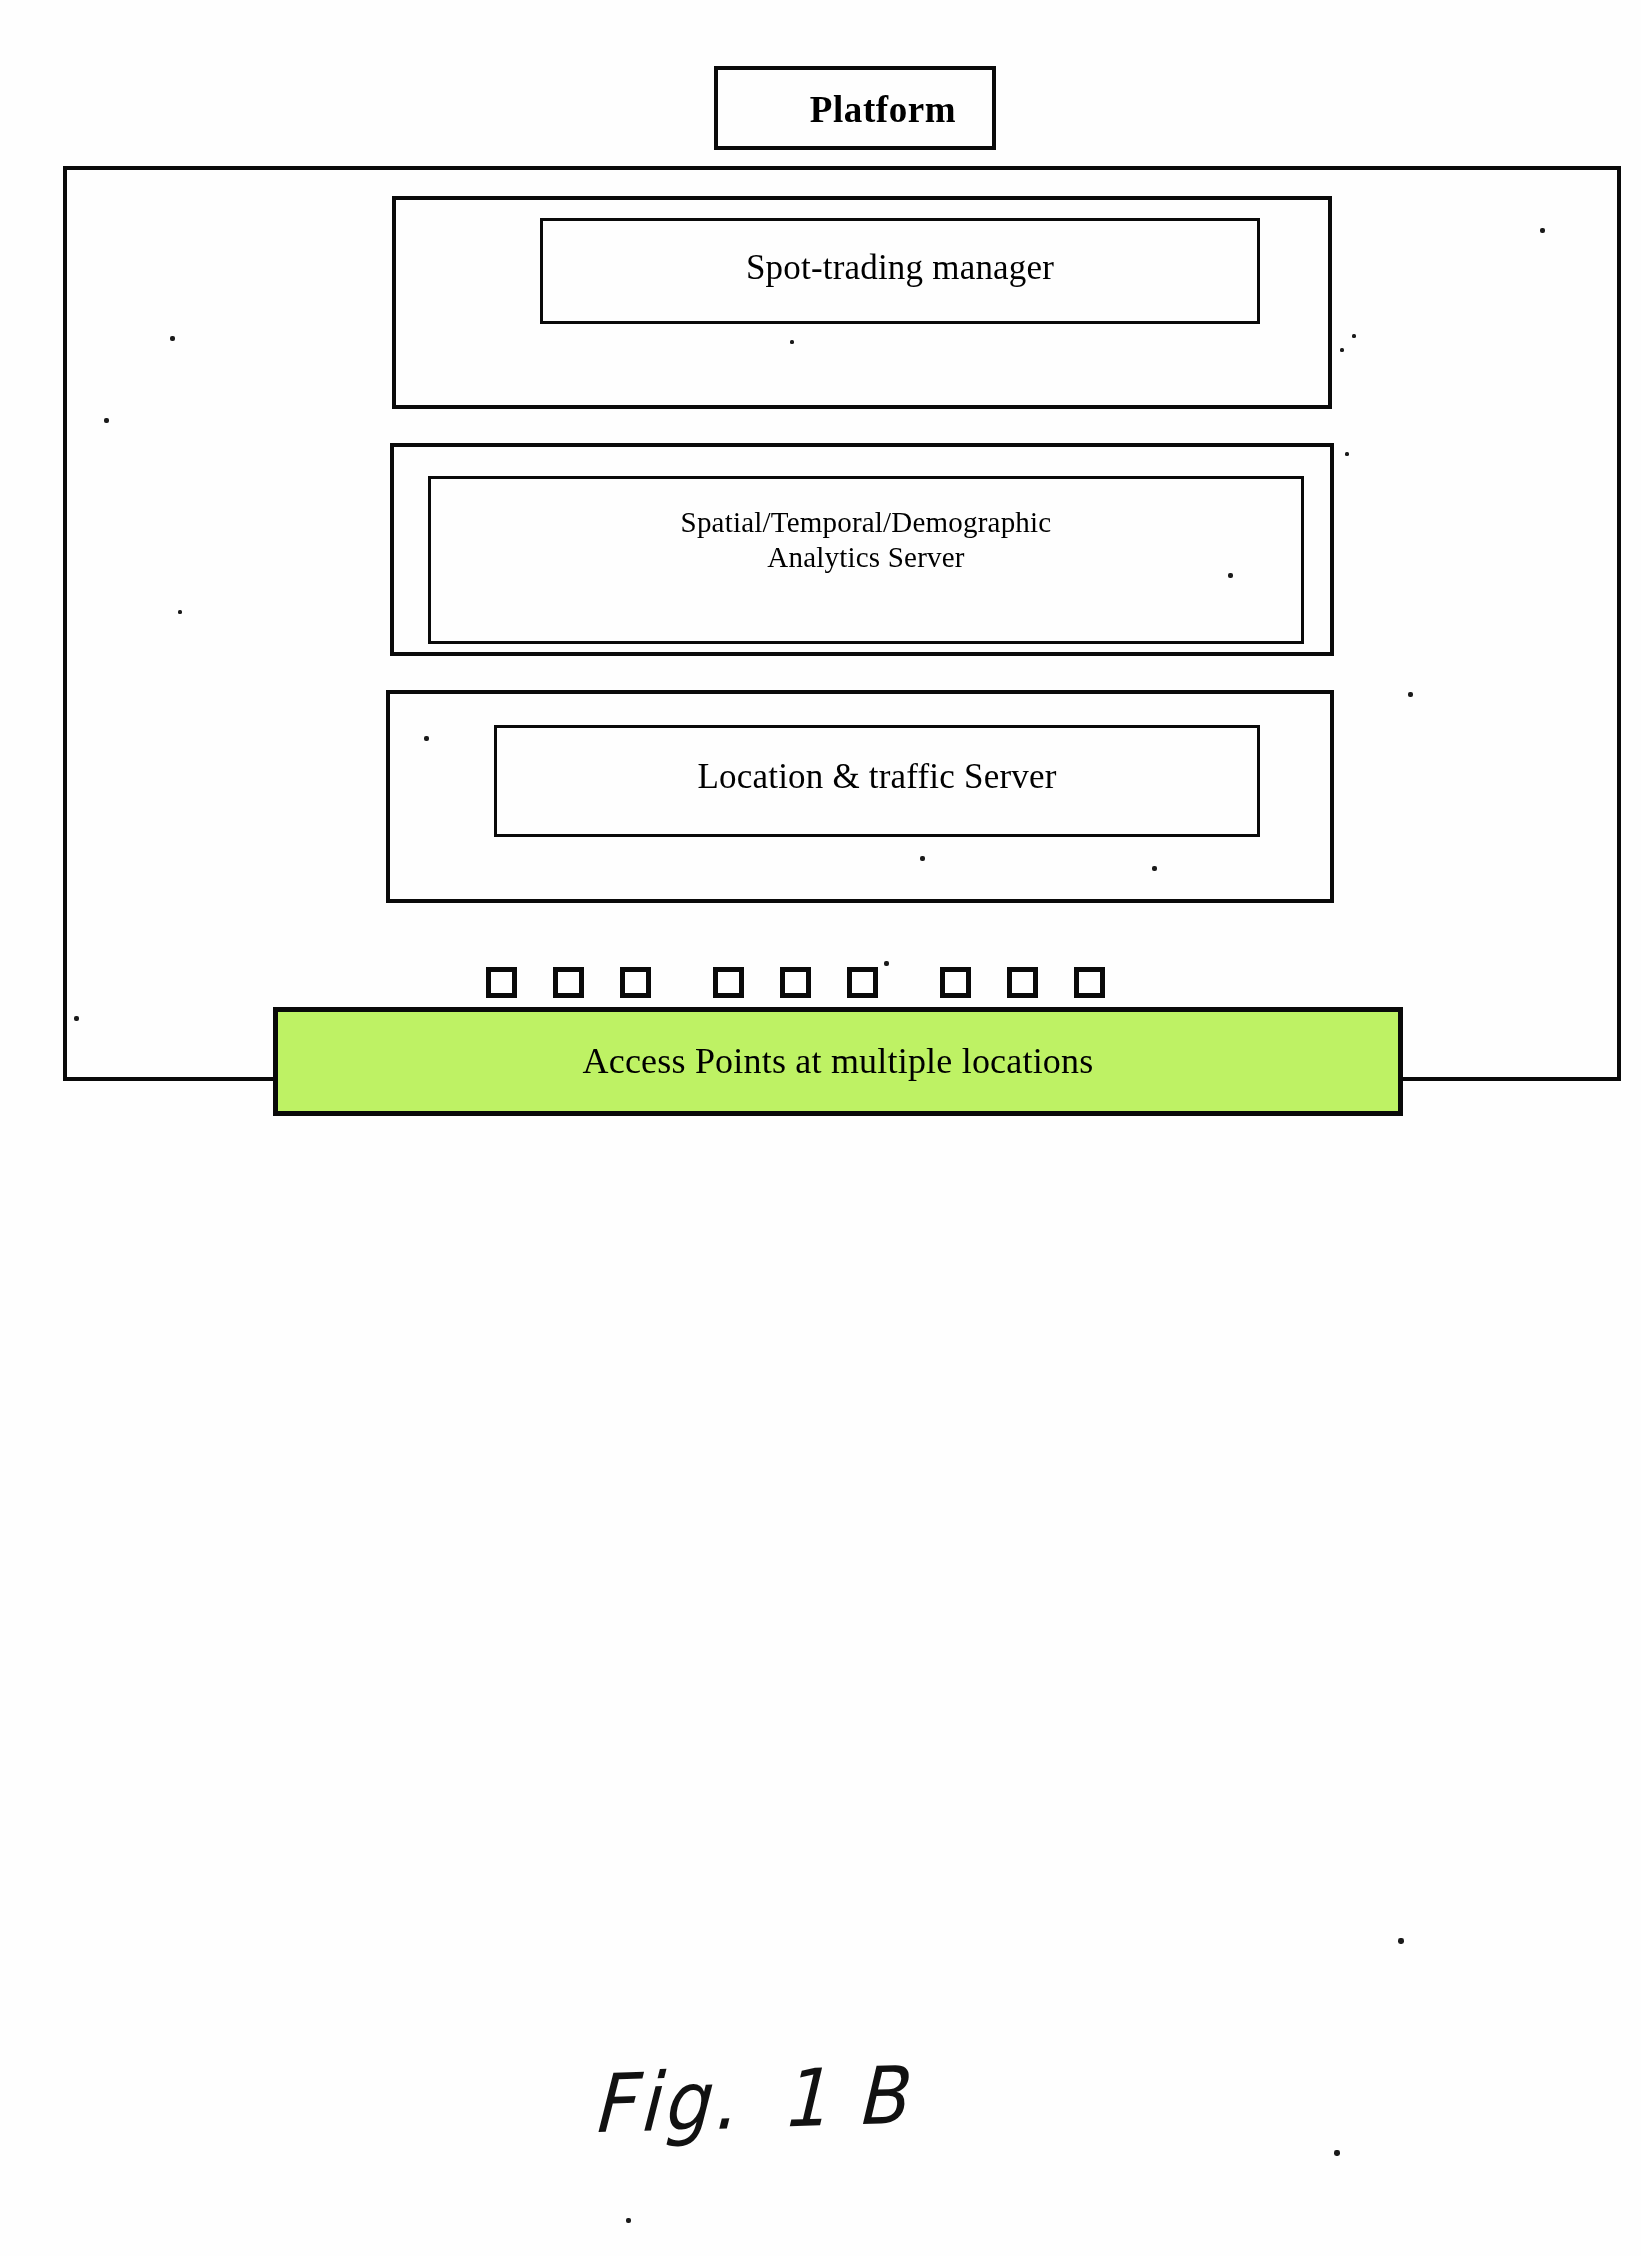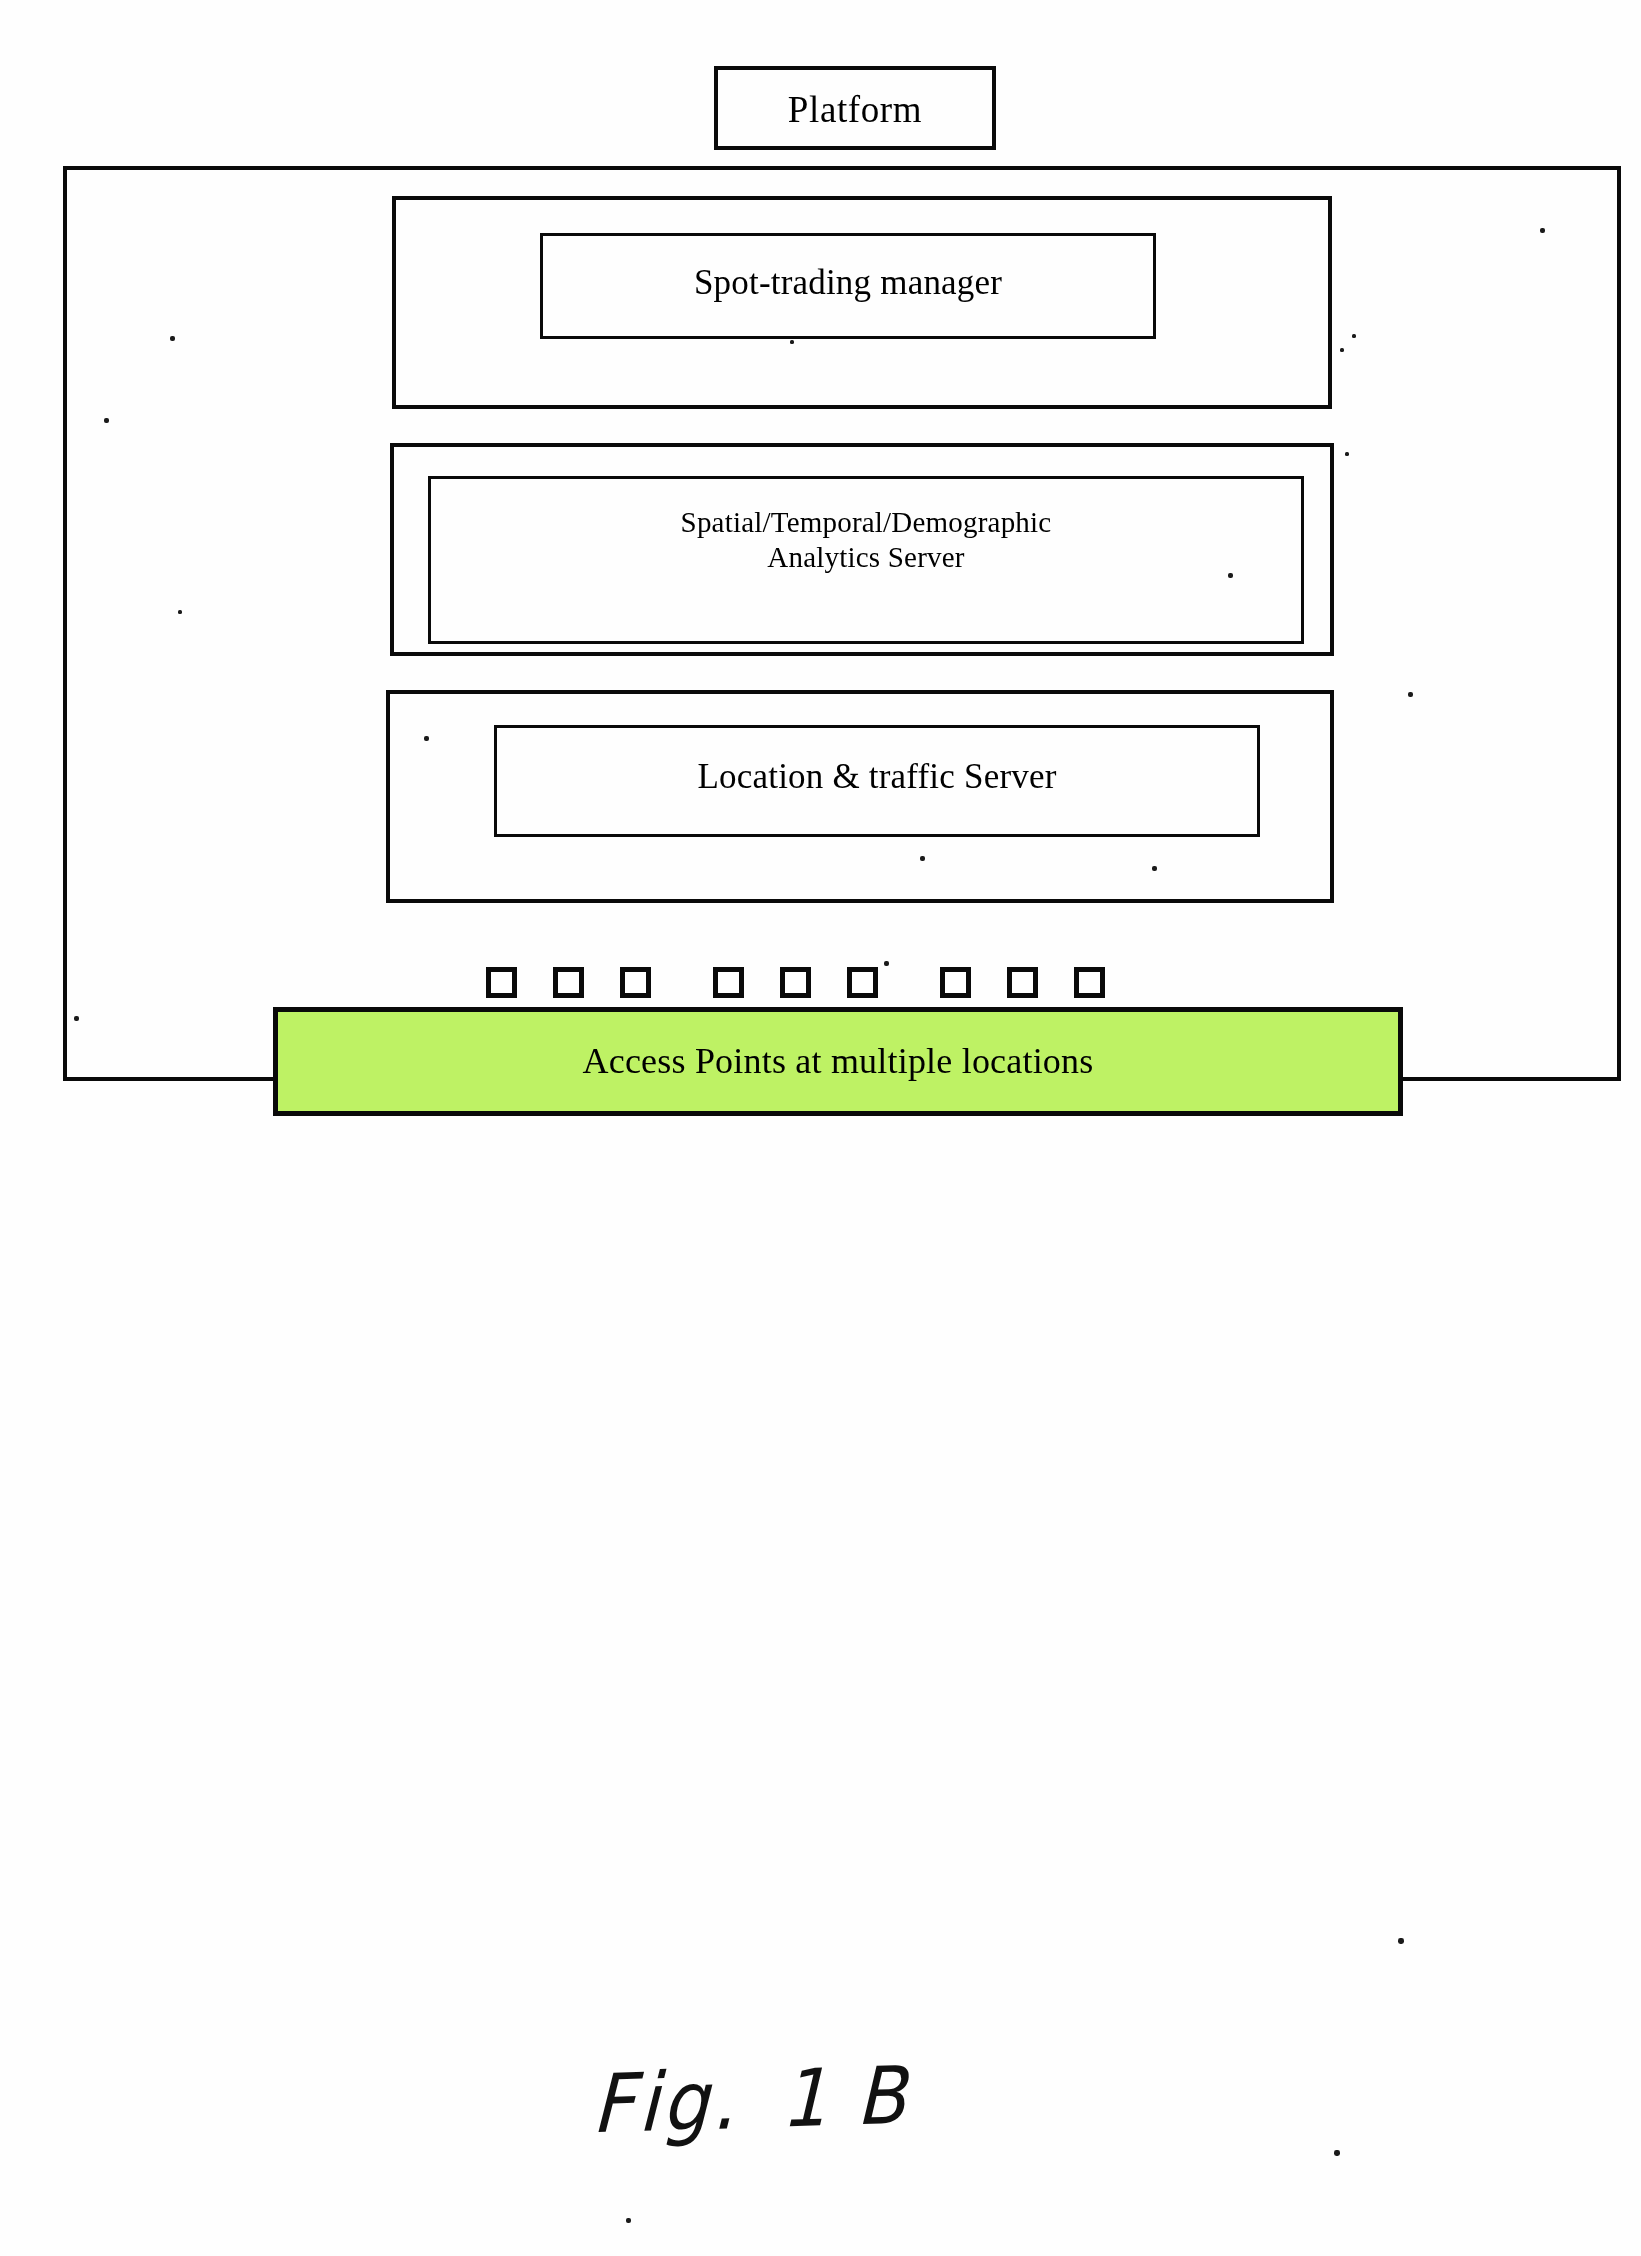--- a/index.html
+++ b/index.html
@@ -46,44 +46,45 @@
   #platform-tag {
     left: 714px;
     top: 66px;
     width: 282px;
     height: 84px;
     border-width: 4px;
   }
   #platform-tag .label {
     top: 17px;
     font-size: 37px;
-    font-weight: 400;
+    font-weight: 700;
     letter-spacing: 0.6px;
+    padding-left: 28px;
   }
 
   
   #platform-box {
     left: 63px;
     top: 166px;
     width: 1558px;
     height: 915px;
     border-width: 4px;
   }
 
   
   #module-outer-1 {
     left: 392px;
     top: 196px;
     width: 940px;
     height: 213px;
   }
   #module-inner-1 {
     left: 540px;
-    top: 233px;
-    width: 616px;
+    top: 218px;
+    width: 720px;
     height: 106px;
   }
   #module-inner-1 .label {
     top: 26px;
     font-size: 35px;
   }
 
   #module-outer-2 {
     left: 390px;
     top: 443px;

